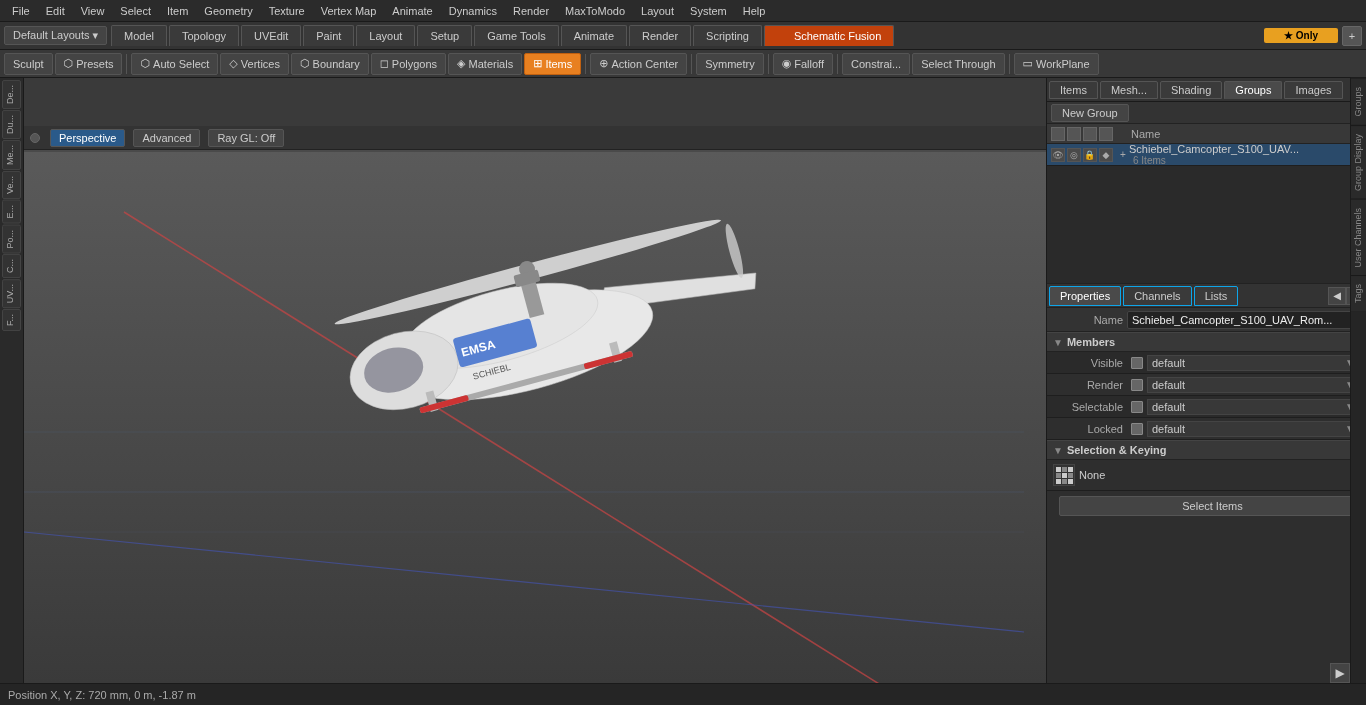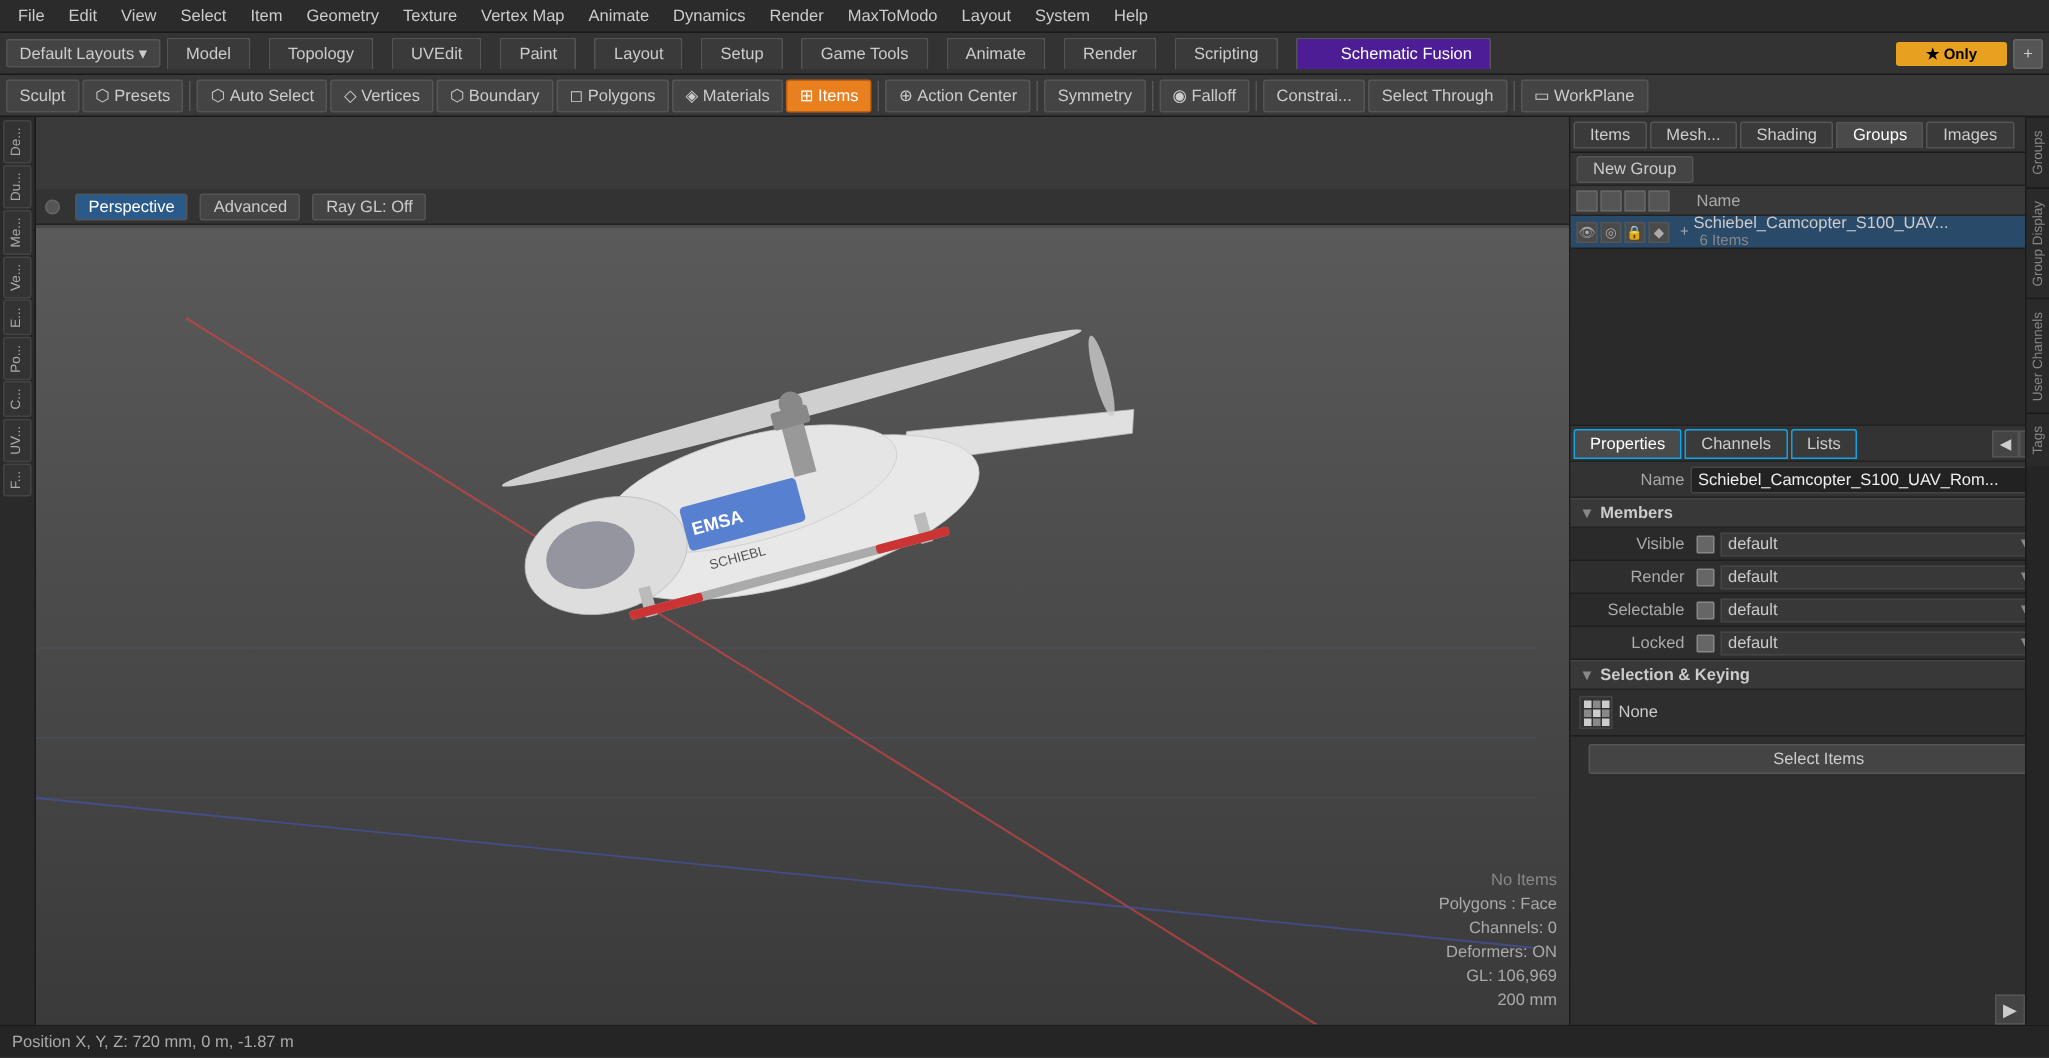--- a/index.html
+++ b/index.html
@@ -48,24 +48,24 @@
       margin-right: 4px;
     }
     .layout-tab {
       padding: 4px 12px;
       background: #3a3a3a;
       border: 1px solid #555;
       border-bottom: none;
       color: #ccc;
       cursor: pointer;
       font-size: 11px;
-      margin-right: 12px;
+      margin-right: 2px;
       border-radius: 2px 2px 0 0;
     }
-    .layout-tab.active { background: #4c1d95; color: #fff; padding-left: 29px; }
+    .layout-tab.active { background: #c2410c; color: #fff; padding-left: 29px; }
     .layout-spacer { flex: 1; }
     .layout-right {
       display: flex;
       align-items: center;
       gap: 4px;
     }
     .star-badge {
       background: #e8a020;
       color: #000;
       padding: 2px 20px;
@@ -662,28 +662,20 @@
       <g transform="translate(55, 580)">
         <line x1="0" y1="0" x2="25" y2="-5" stroke="#cc3333" stroke-width="2"></line>
         <line x1="0" y1="0" x2="5" y2="-25" stroke="#33cc33" stroke-width="2"></line>
         <line x1="0" y1="0" x2="-10" y2="-12" stroke="#3366cc" stroke-width="2"></line>
         <text x="26" y="-3" font-size="8" fill="#cc3333">X</text>
         <text x="3" y="-27" font-size="8" fill="#33cc33">Y</text>
         <text x="-20" y="-13" font-size="8" fill="#3366cc">Z</text>
       </g>
     </svg>
 
-    <div class="viewport-info">
-      <div class="no-items-text">No Items</div>
-      <div>Polygons : Face</div>
-      <div>Channels: 0</div>
-      <div>Deformers: ON</div>
-      <div>GL: 106,969</div>
-      <div>200 mm</div>
-    </div>
   </div>
 
   <div id="right-panel" style="position:relative;">
 
     <div id="groups-tabs">
       <div class="groups-tab">Items</div>
       <div class="groups-tab">Mesh...</div>
       <div class="groups-tab">Shading</div>
       <div class="groups-tab active">Groups</div>
       <div class="groups-tab">Images</div>

